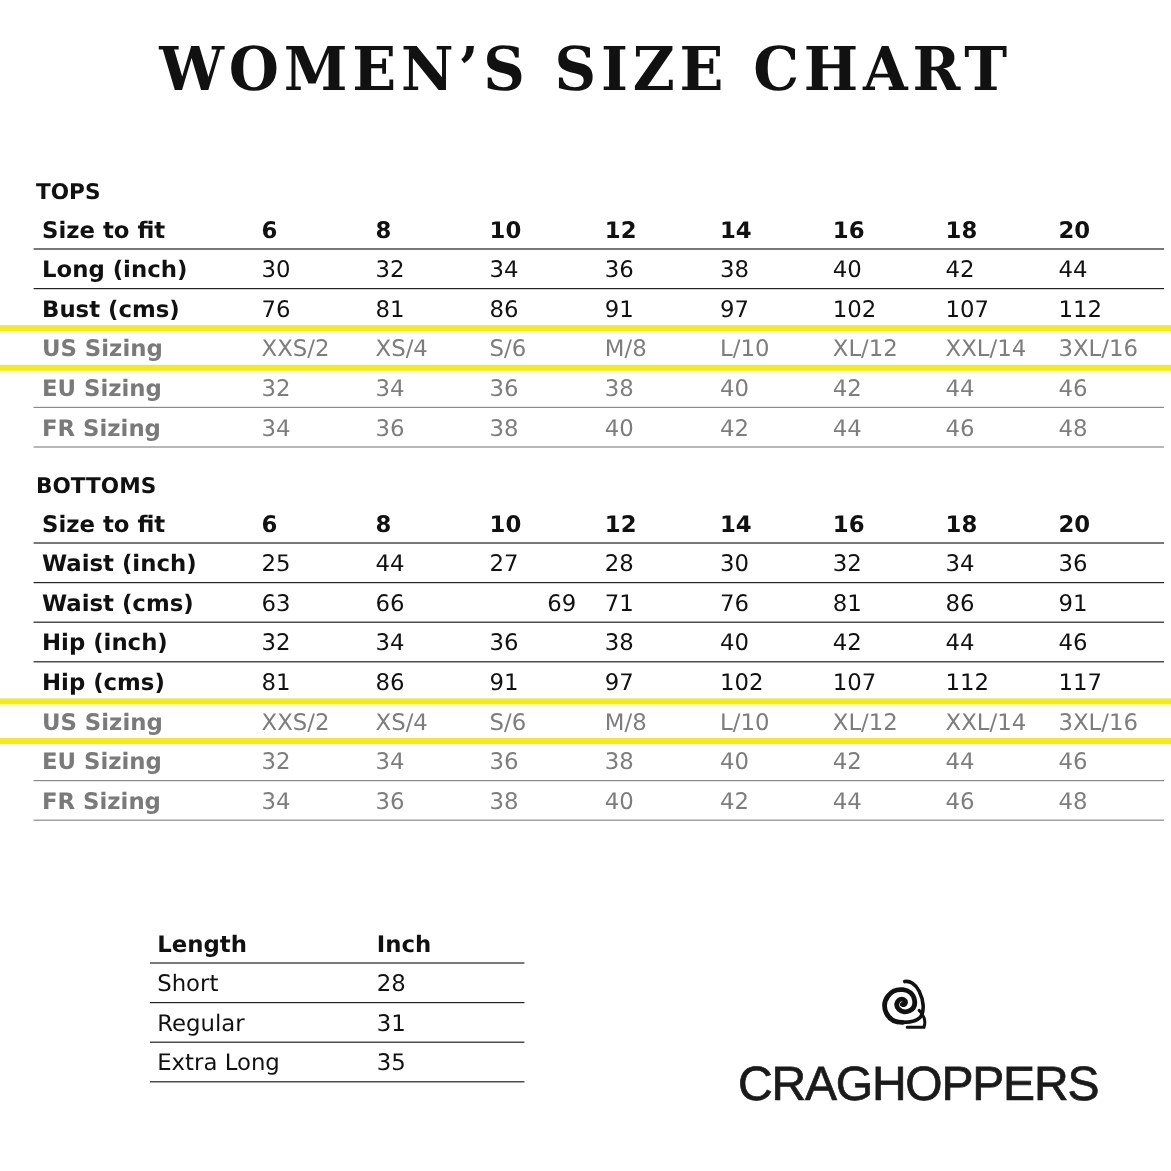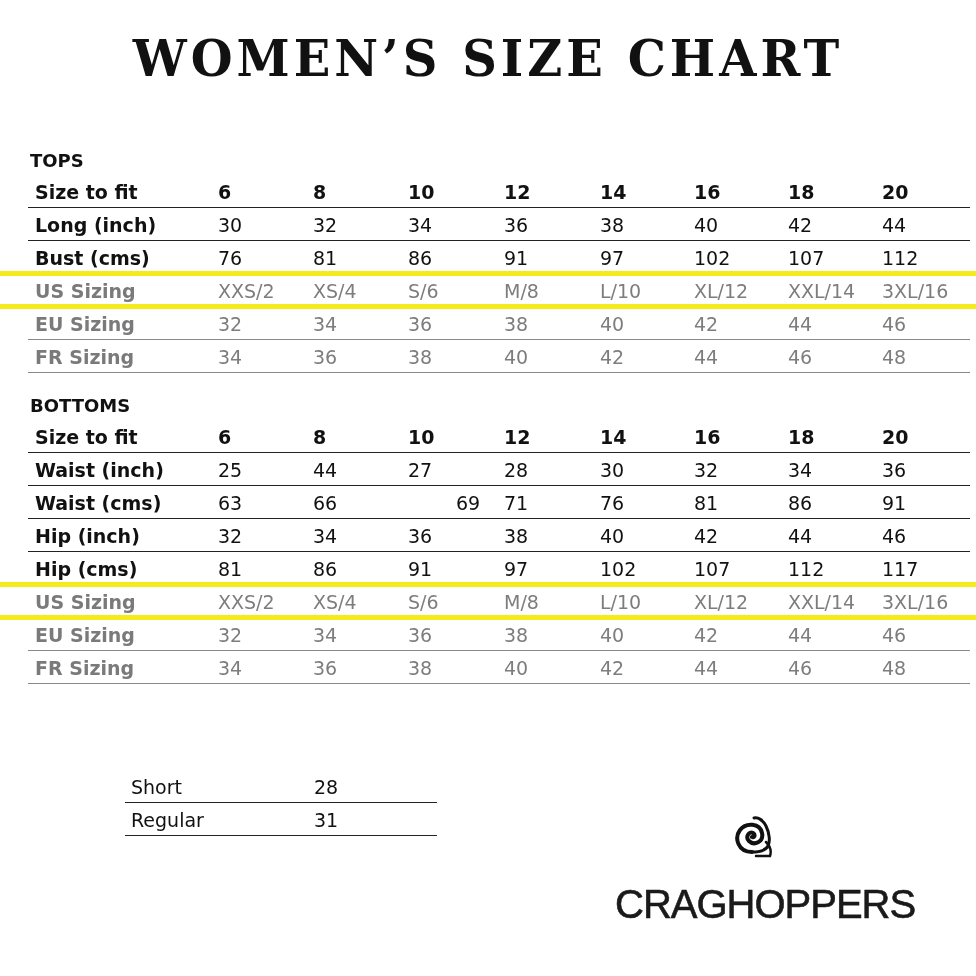--- a/index.html
+++ b/index.html
@@ -212,28 +212,38 @@
       <span class="cell" style="left: 476px;">40</span>
       <span class="cell" style="left: 572px;">42</span>
       <span class="cell" style="left: 666px;">44</span>
       <span class="cell" style="left: 760px;">46</span>
       <span class="cell" style="left: 854px;">48</span>
       <div class="rule gray"></div>
     </div>
   </div>
 
 <div class="len-tbl" id="length-table">
+    <div class="len-row head">
+      <span class="cell c0">Length</span>
+      <span class="cell c1">Inch</span>
+      <div class="rule"></div>
+    </div>
     <div class="len-row">
       <span class="cell c0">Short</span>
       <span class="cell c1">28</span>
       <div class="rule"></div>
     </div>
     <div class="len-row">
       <span class="cell c0">Regular</span>
       <span class="cell c1">31</span>
+      <div class="rule"></div>
+    </div>
+    <div class="len-row">
+      <span class="cell c0">Extra Long</span>
+      <span class="cell c1">35</span>
       <div class="rule"></div>
     </div>
   </div>
 
 <div class="logo">
   <svg class="logo-mark" viewBox="0 0 50 50">
     <path d="M22 40 C8 40 4 26 10 18 C16 10 30 11 32 21 C34 30 24 34 19 29 C15 25 19 19 23 21 C26 23 24 26 22 25" fill="none" stroke="#111" stroke-width="4" stroke-linecap="round"></path>
     <path d="M22 40 C30 40 36 38 38 34 C40 30 40 22 36 14 C33 8 28 5 24 6" fill="none" stroke="#111" stroke-width="3" stroke-linecap="round"></path>
     <path d="M36 30 C40 34 42 38 40 44 C36 44 30 44 26 44" fill="none" stroke="#111" stroke-width="2.5" stroke-linecap="round"></path>
   </svg>

